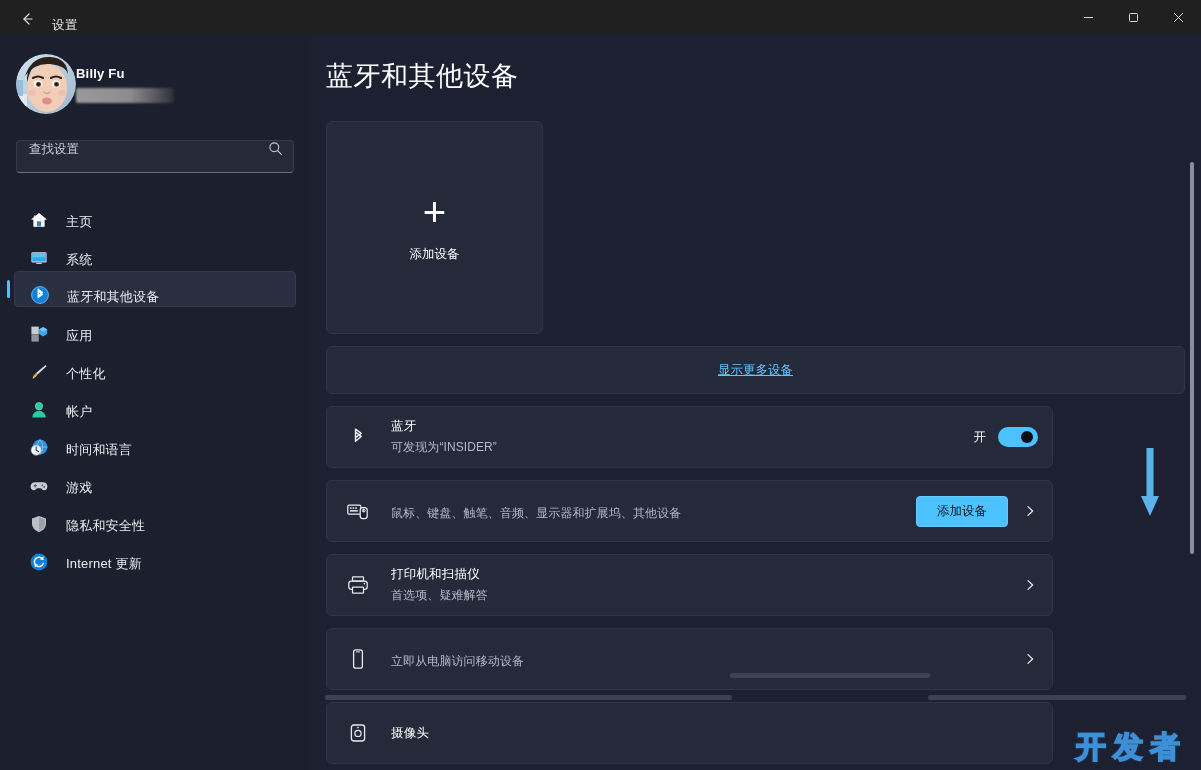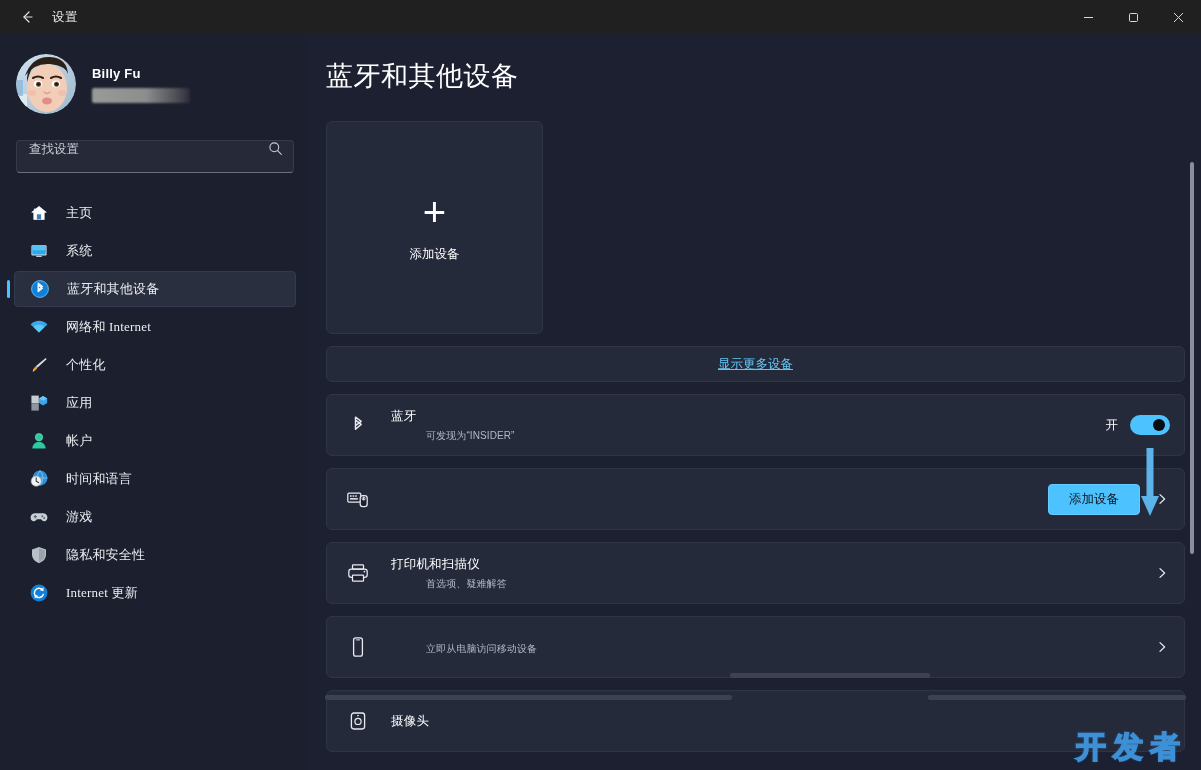--- a/index.html
+++ b/index.html
@@ -13,21 +13,21 @@
     position: relative;
     width: 1201px; height: 770px;
     background: #1b1f2e;
   }
 
   
   .titlebar {
     position: absolute; top: 0; left: 0;
     width: 1201px; height: 34px;
     background: #202020;
-    display: flex; align-items: center;
+    display: flex; align-items: flex-end;
   }
   .back-btn {
     width: 34px; height: 30px; margin-left: 10px;
     display: flex; align-items: center; justify-content: center;
     border-radius: 4px; cursor: pointer;
   }
   .back-btn svg { display: block; }
   .title-text {
     margin-left: 8px;
     font-size: 12.5px; color: #e8e8e8;
@@ -55,21 +55,21 @@
     margin: 20px 0 0 16px;
     cursor: pointer;
   }
   .avatar {
     width: 60px; height: 60px; border-radius: 50%;
     overflow: hidden; flex: none;
     background: #3b3f4f;
     position: relative;
   }
   .avatar svg { display: block; width: 60px; height: 60px; }
-  .profile-meta { margin-left: 16px; }
+  .profile-meta { }
   .profile-name {
     font-size: 13px; font-weight: bold; color: #ffffff;
     letter-spacing: .2px;
   }
   .profile-email-redacted {
     margin-top: 7px;
     width: 98px; height: 15px;
     border-radius: 2px;
     background: linear-gradient(90deg,#9a9a9a 0%,#8d8d8d 55%,#4a4a52 88%,#2a2d3a 100%);
     filter: blur(1.1px);
@@ -92,24 +92,23 @@
     font-family: "Liberation Sans", "DejaVu Sans", sans-serif;
   }
   .search-input::placeholder { color: #c9cbd6; }
   .search-icon svg { display: block; }
 
   .nav { margin-top: 22px; }
   .nav-item {
     position: relative;
     height: 36px; margin: 2px 14px;
     border-radius: 4px;
-    display: flex; align-items: center;
+    display: flex; align-items: flex-end;
     padding-left: 14px;
     cursor: pointer;
-    font-family: Liberation Serif, serif;
   }
   .nav-item.active {
     background: #2a2f40;
     border: 1px solid #343a4d;
   }
   .nav-item.active::before {
     content: "";
     position: absolute; left: -8px; top: 8px;
     width: 3px; height: 18px;
     background: #4cc2ff; border-radius: 2px;
@@ -150,59 +149,58 @@
     cursor: pointer;
   }
   .plus-glyph {
     font-size: 40px; color: #ffffff; font-weight: 200;
     line-height: 1; margin-bottom: 14px;
   }
   .add-card-label { font-size: 12.5px; color: #ffffff; }
 
   .show-more {
     margin: 12px 16px 0 16px;
-    width: 859px; height: 36px;
+    width: 859px; height: 48px;
     background: #252a3b;
     border: 1px solid #2f3546;
     border-radius: 6px;
     display: flex; align-items: center; justify-content: center;
     cursor: pointer;
   }
   .show-more span {
     font-size: 12.5px; color: #63c5f5;
     text-decoration: underline;
   }
 
   .row {
     position: relative;
     margin: 12px 16px 0 16px;
-    width: 859px; min-height: 62px;
+    width: 727px; min-height: 62px;
     background: #252a3b;
     border: 1px solid #2f3546;
     border-radius: 6px;
     display: flex; align-items: center;
     padding: 0 14px 0 16px;
     cursor: pointer;
   }
   .row-icon {
     width: 30px; height: 30px; flex: none;
     display: flex; align-items: center; justify-content: center;
     margin-right: 18px;
   }
   .row-icon svg { display: block; }
   .row-text { flex: 1; min-width: 0; }
   .row-title {
     font-size: 12.5px; color: #ffffff;
     letter-spacing: .2px;
   }
   .row-sub {
     margin-top: 4px;
-    font-size: 10px; color: #b4b7c4;
+    font-size: 12px; color: #b4b7c4;
     letter-spacing: .1px;
-    margin-left: 35px;
   }
   .row-right { display: flex; align-items: center; flex: none; }
 
   .toggle-label {
     font-size: 12.5px; color: #ffffff; margin-right: 12px;
   }
   .toggle {
     width: 40px; height: 20px; border-radius: 10px;
     background: #4cc2ff;
     position: relative; cursor: pointer; flex: none;
@@ -401,51 +399,42 @@
         <span class="nav-icon">
           <svg width="20" height="20" viewBox="0 0 20 20">
             <circle cx="10" cy="10" r="8.4" fill="#1180d8"></circle>
             <circle cx="10" cy="10" r="8.4" fill="none" stroke="#59b9f7" stroke-width="1"></circle>
             <path d="M8.2 6.1 L12.4 9.2 L8.2 12.6 V4.2 L12.4 7.6 L8.2 10.7" fill="none" stroke="#ffffff" stroke-width="1.3" stroke-linejoin="round" stroke-linecap="round"></path>
           </svg>
         </span>
         <span class="nav-label">蓝牙和其他设备</span>
       </div>
 
-      <div class="nav-item">
-        <span class="nav-icon">
-          <svg width="20" height="20" viewBox="0 0 20 20">
-            <path d="M10 15.6 L1.6 7.4 A11.6 11.6 0 0 1 18.4 7.4Z" fill="#37a8ea"></path>
-            <path d="M10 15.6 L4.5 9.9 A7.6 7.6 0 0 1 15.5 9.9Z" fill="#5fc6f7"></path>
-          </svg>
-        </span>
-        <span class="nav-label">网络和 Internet</span>
-      </div>
-
-      <div class="nav-item">
-        <span class="nav-icon">
-          <svg width="20" height="20" viewBox="0 0 20 20">
-            <path d="M16.6 3.1 L17.6 4.2 L8.6 12.6 L6.8 11.2Z" fill="#d8dde3"></path>
-            <path d="M6.7 11.3 L8.7 12.7 L6.1 15.6 L3.6 16.6 L4.3 14.0Z" fill="#f0a23c"></path>
-            <path d="M3.6 16.6 L4.6 15.1 L5.5 15.9Z" fill="#ffd9a0"></path>
-          </svg>
-        </span>
-        <span class="nav-label">个性化</span>
-      </div>
 
       <div class="nav-item">
         <span class="nav-icon">
           <svg width="20" height="20" viewBox="0 0 20 20">
             <rect x="2.4" y="10.2" width="7.4" height="7.4" fill="#8e949e"></rect>
             <rect x="2.4" y="2.6" width="7.4" height="7.4" fill="#c6ccd3"></rect>
             <path d="M14.1 3.0 L18.2 5.4 V10.1 L14.1 12.5 L10 10.1 V5.4Z" fill="#3aa6e8"></path>
             <path d="M14.1 3.0 L18.2 5.4 L14.1 7.8 L10 5.4Z" fill="#6ec7f7"></path>
           </svg>
         </span>
         <span class="nav-label">应用</span>
+      </div>
+
+      <div class="nav-item">
+        <span class="nav-icon">
+          <svg width="20" height="20" viewBox="0 0 20 20">
+            <path d="M16.6 3.1 L17.6 4.2 L8.6 12.6 L6.8 11.2Z" fill="#d8dde3"></path>
+            <path d="M6.7 11.3 L8.7 12.7 L6.1 15.6 L3.6 16.6 L4.3 14.0Z" fill="#f0a23c"></path>
+            <path d="M3.6 16.6 L4.6 15.1 L5.5 15.9Z" fill="#ffd9a0"></path>
+          </svg>
+        </span>
+        <span class="nav-label">个性化</span>
       </div>
 
       <div class="nav-item">
         <span class="nav-icon">
           <svg width="20" height="20" viewBox="0 0 20 20">
             <circle cx="10" cy="6.2" r="3.7" fill="#2fc9a0"></circle>
             <path d="M3.3 17.4 A6.7 6.7 0 0 1 16.7 17.4Z" fill="#2fc9a0"></path>
             <circle cx="10" cy="6.2" r="3.7" fill="none" stroke="#7fe3c8" stroke-width=".6"></circle>
           </svg>
         </span>
@@ -542,20 +531,21 @@
           <rect x="4" y="8.3" width="1.6" height="1.5" fill="#e9eaf0"></rect>
           <rect x="6.6" y="8.3" width="1.6" height="1.5" fill="#e9eaf0"></rect>
           <rect x="9.2" y="8.3" width="1.6" height="1.5" fill="#e9eaf0"></rect>
           <rect x="4" y="11.1" width="7.8" height="1.5" fill="#e9eaf0"></rect>
           <rect x="14.2" y="8.6" width="7" height="11" rx="2.6" fill="#1c2030" stroke="#e9eaf0" stroke-width="1.25"></rect>
           <path d="M17.7 9.6 V13.2" stroke="#e9eaf0" stroke-width="1.1"></path>
           <rect x="16.2" y="10.6" width="3" height="2.2" rx="1" fill="none" stroke="#e9eaf0" stroke-width=".9"></rect>
         </svg>
       </span>
       <div class="row-text">
+        <div class="row-sub">鼠标、键盘、触笔、音频、显示器和扩展坞、其他设备</div>
       </div>
       <div class="row-right">
         <button class="primary-btn">添加设备</button>
         <span class="chevron">
           <svg width="14" height="14" viewBox="0 0 14 14">
             <path d="M5 2.6 L9.6 7 L5 11.4" fill="none" stroke="#e9eaf0" stroke-width="1.25" stroke-linecap="round" stroke-linejoin="round"></path>
           </svg>
         </span>
       </div>
     </div>

